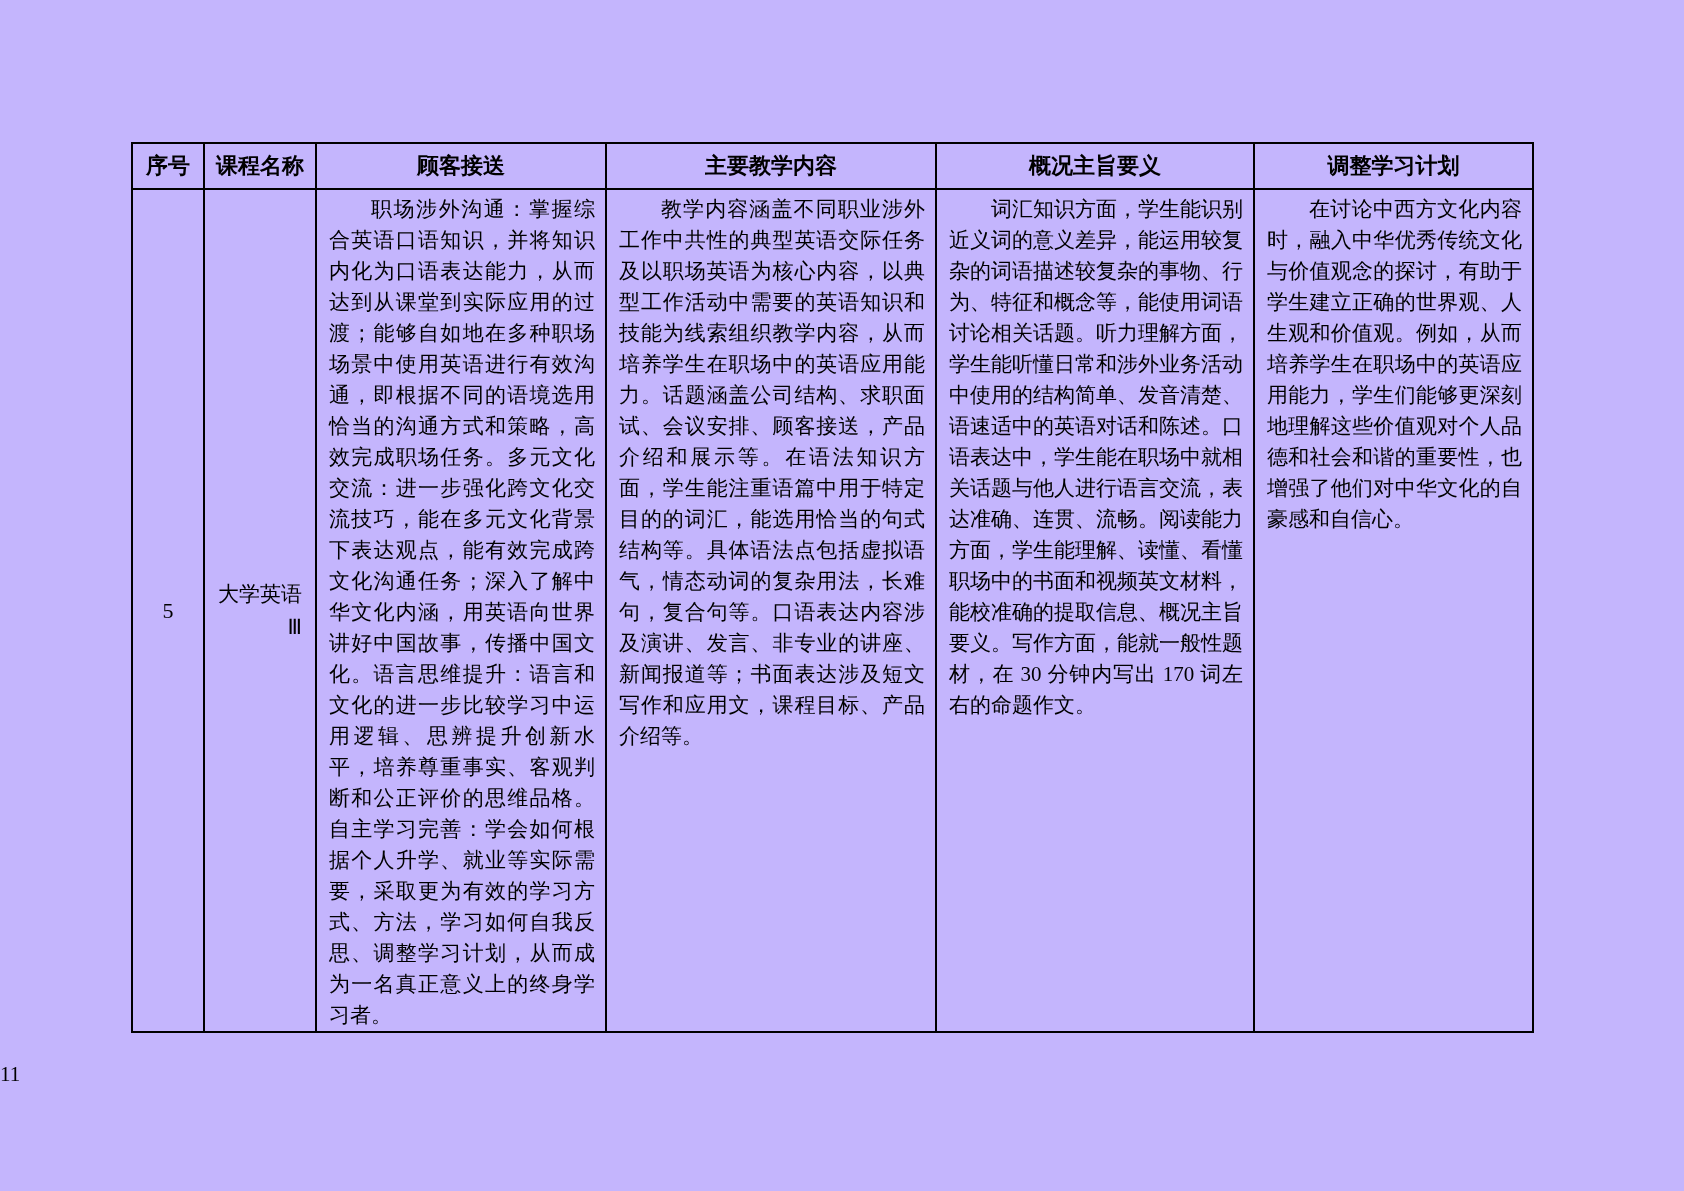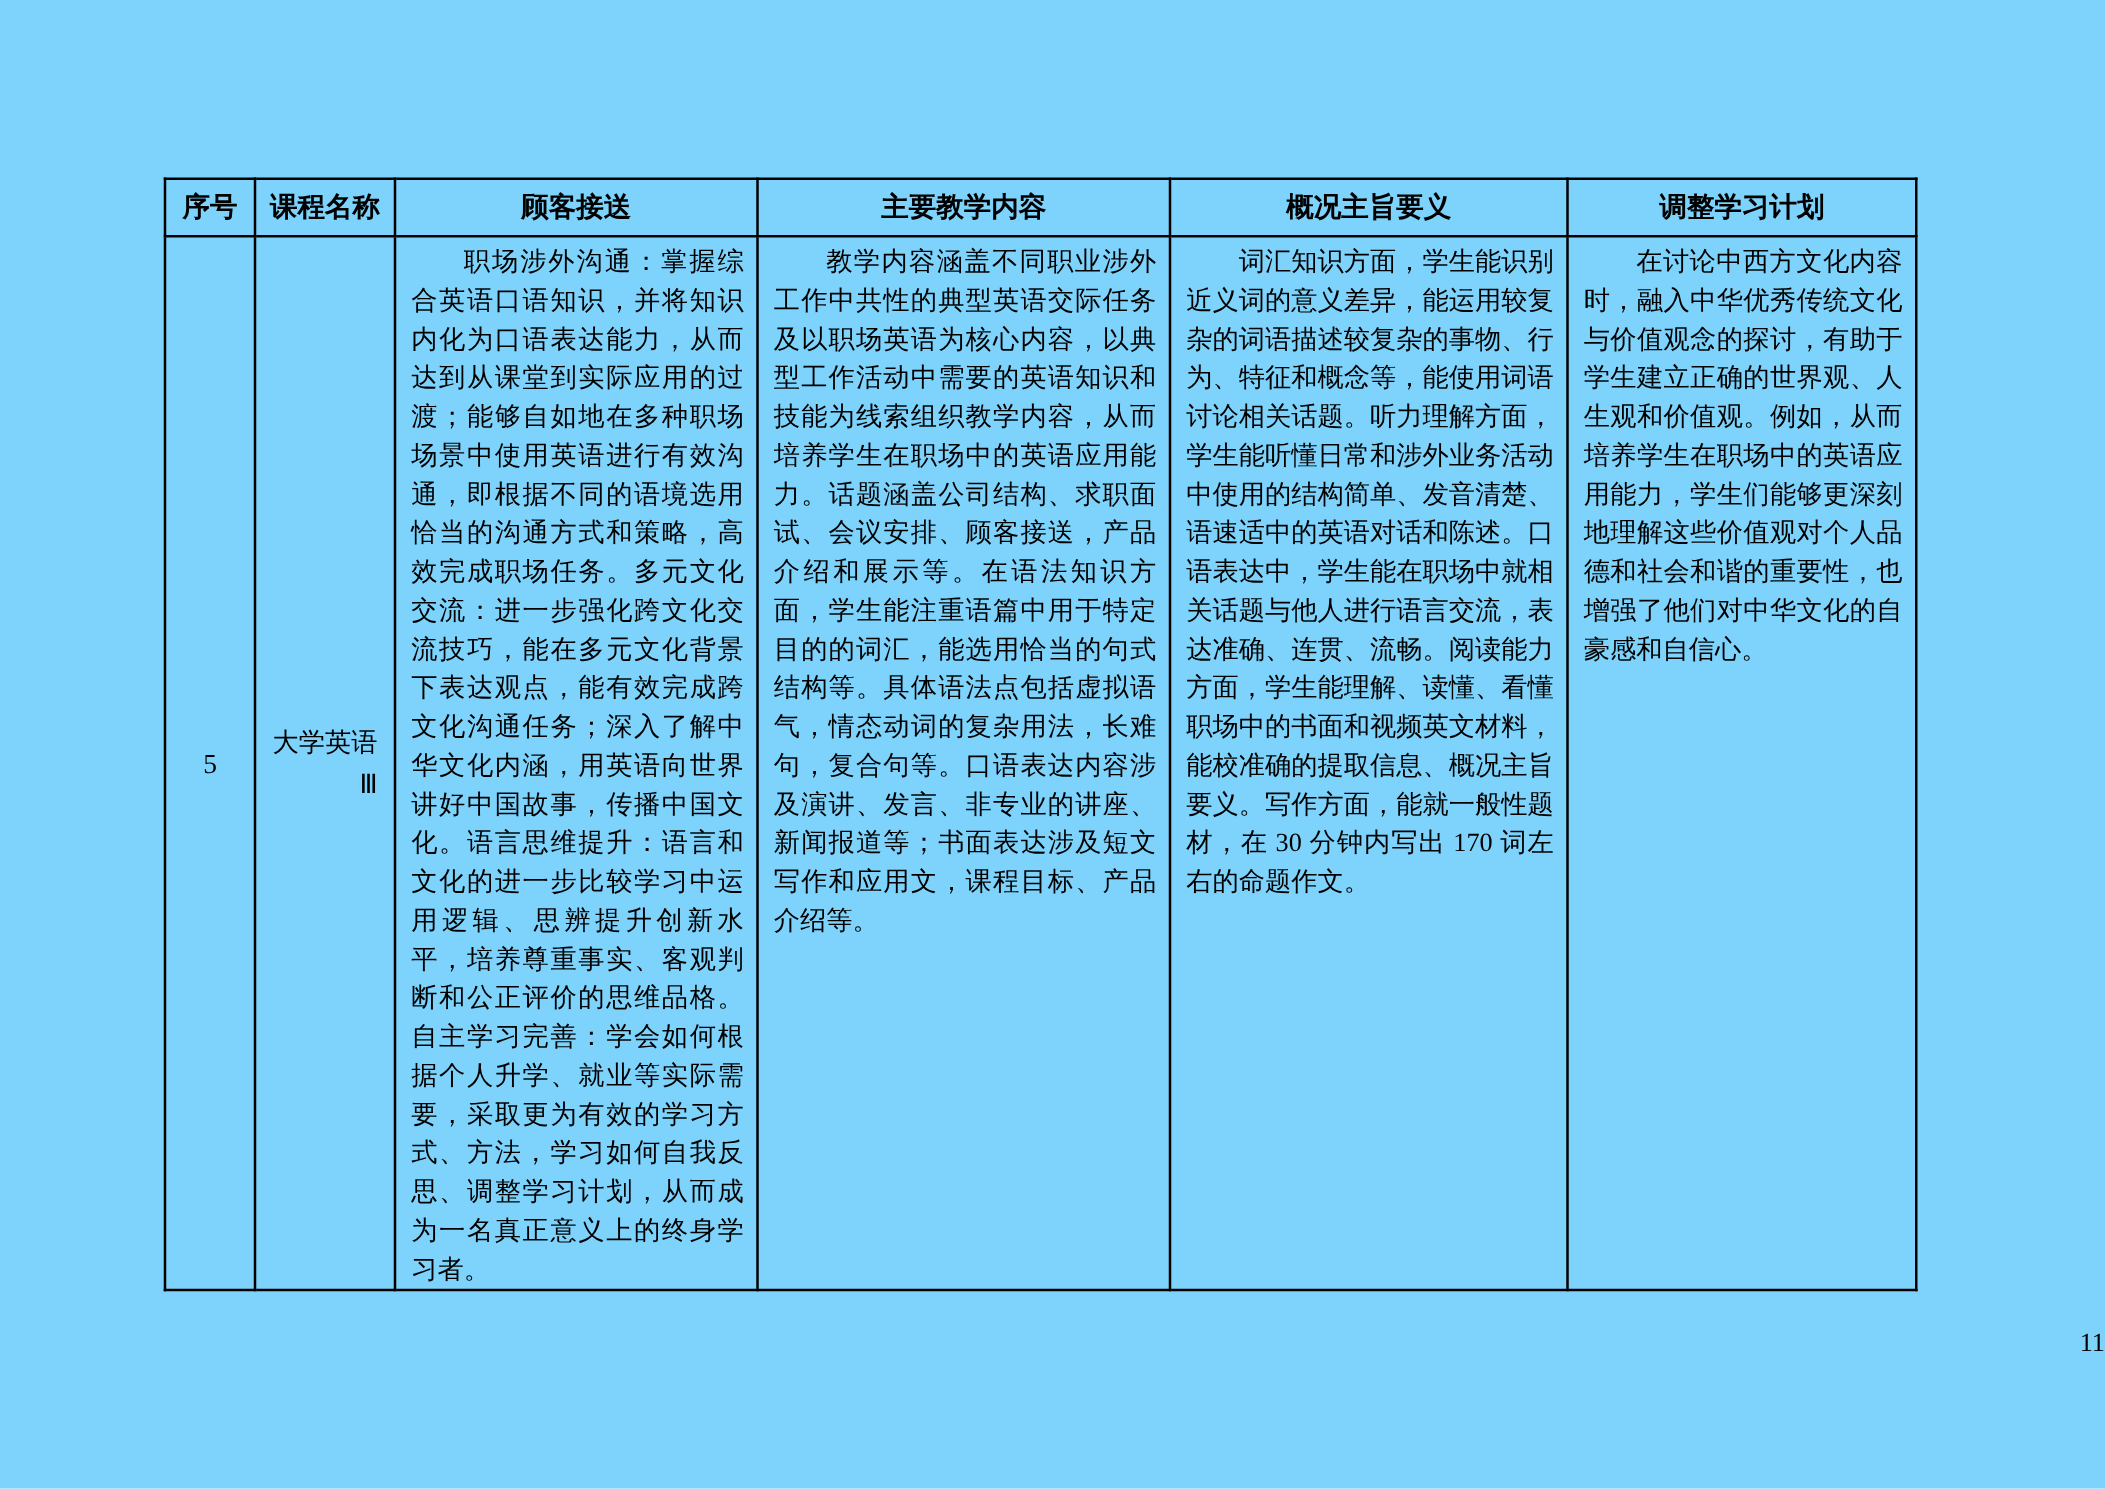--- a/index.html
+++ b/index.html
@@ -1,21 +1,21 @@
 <!DOCTYPE html>
 <html><head>
 <meta charset="utf-8">
 <style>
   * { margin: 0; padding: 0; box-sizing: border-box; }
   html, body { background: #ffffff; }
   .page {
     position: relative;
     width: 1684px;
     height: 1191px;
-    background: #7dd3fc;
+    background: #c4b5fd;
     color: #000000;
     font-family: "Liberation Serif", serif;
     overflow: hidden;
   }
   table.course-table {
     position: absolute;
     left: 131px;
     top: 142px;
     width: 1401px;
     border-collapse: collapse;
@@ -57,21 +57,21 @@
     padding: 0 13px;
     font-size: 21px;
     line-height: 33px;
     text-align: right;
   }
   .page-number {
     position: absolute;
     top: 1062px;
     left: 0;
     width: 100%;
-    text-align: right;
+    text-align: left;
     font-size: 21px;
     font-family: "Liberation Serif", serif;
   }
 </style>
 </head>
 <body>
 
 <div class="page">
 
   <table class="course-table">

